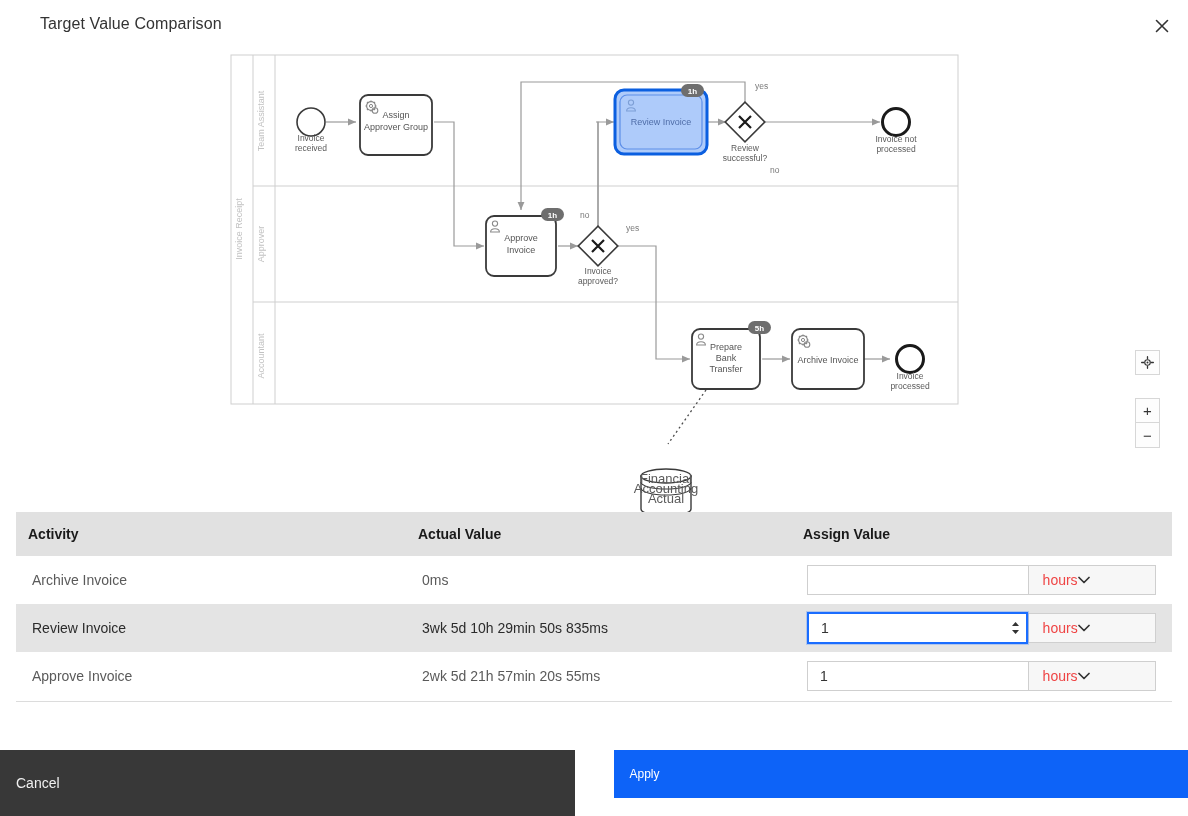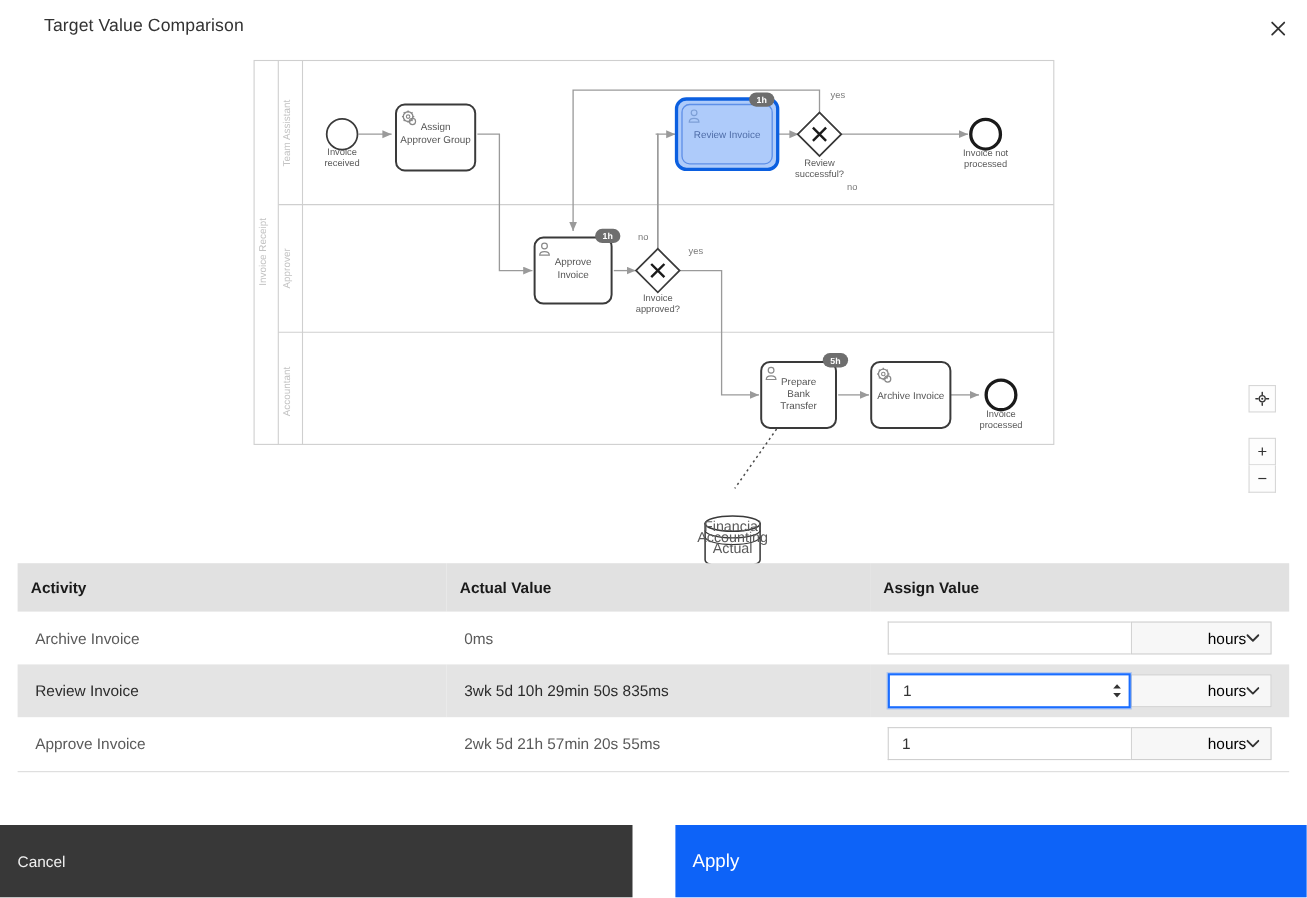--- a/index.html
+++ b/index.html
@@ -107,23 +107,23 @@
   .spinner {
     position: absolute; right: 6px; top: 50%; transform: translateY(-50%);
     display: none; flex-direction: column; align-items: center; justify-content: center;
     cursor: pointer; line-height: 0;
   }
   .num-field.focused .spinner { display: flex; }
   .unit-select {
     width: 130px; height: 30px;
     border: 1px solid #cfcfcf;
     background: #f7f7f7;
-    display: flex; align-items: center; justify-content: flex-end;
+    display: flex; align-items: center; justify-content: flex-start;
     padding: 0 10px 0 14px;
-    font-size: 14px; color: #000000;
+    font-size: 14px; color: #ef4444;
     cursor: pointer;
   }
   .chev { line-height: 0; }
 
   
   .footer {
     position: absolute; left: 0; bottom: 0;
     width: 1188px; height: 66px;
     display: flex;
     gap: 39px;
@@ -131,25 +131,25 @@
   .btn-cancel {
     width: 594px; height: 66px;
     background: #383838; color: #f0f0f0;
     border: none; text-align: left;
     padding-left: 16px;
     font-size: 14px;
     font-family: "Liberation Sans", sans-serif;
     cursor: pointer;
   }
   .btn-apply {
-    width: 594px; height: 66px;
+    width: 594px; height: 48px;
     background: #0d63f8; color: #ffffff;
     border: none; text-align: left;
     padding-left: 16px;
-    font-size: 17px;
+    font-size: 12px;
     font-family: "Liberation Sans", sans-serif;
     cursor: pointer;
   }
 
   
   .bpmn-canvas text { font-family: "Liberation Sans", sans-serif; }
 </style>
 </head>
 <body>
 

